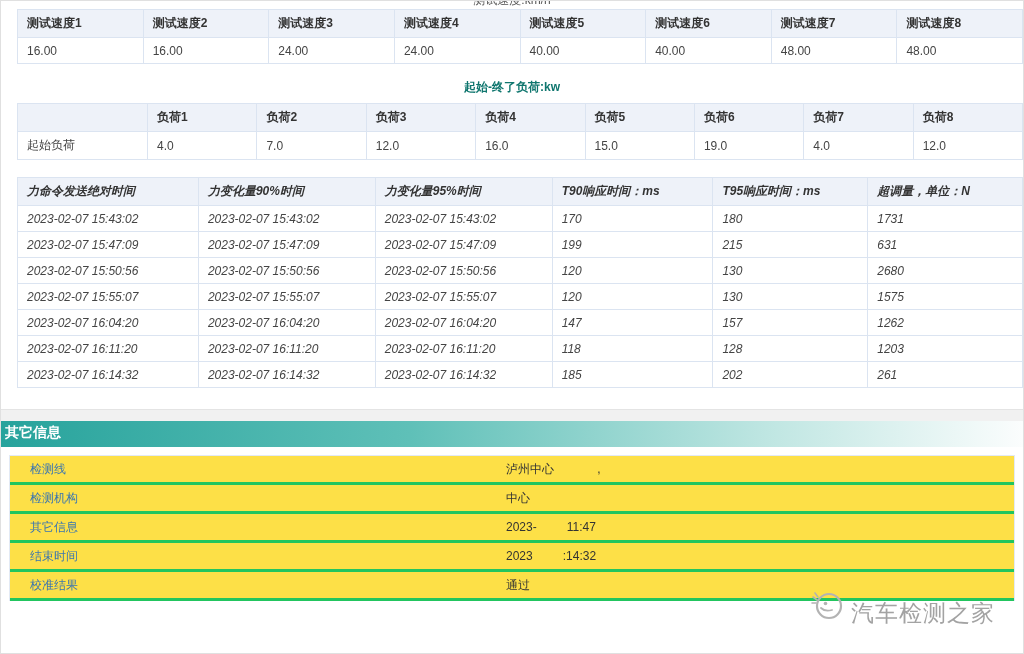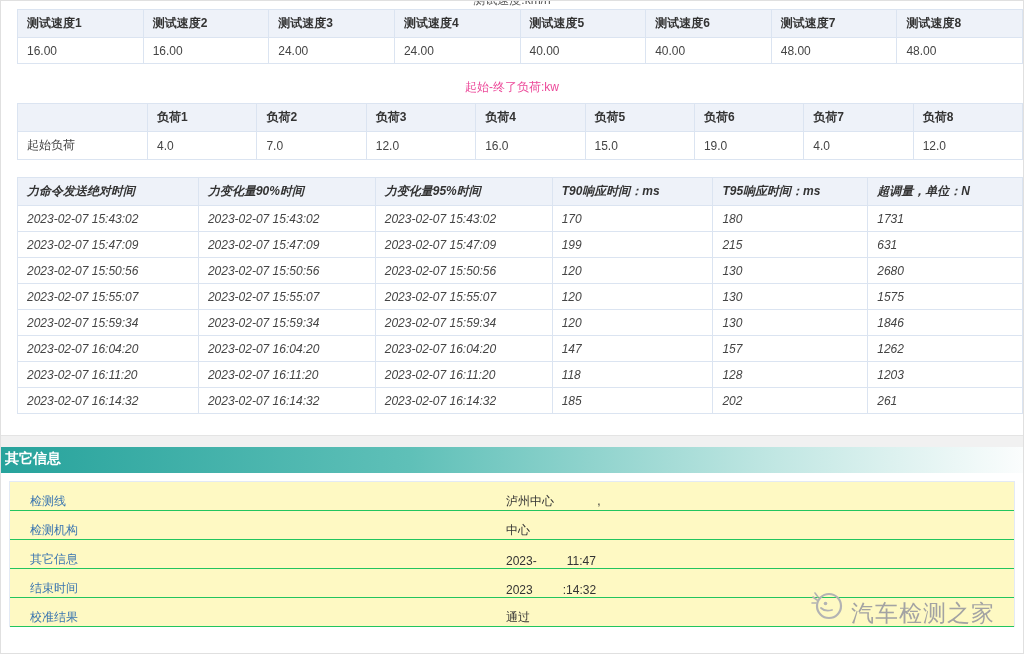--- a/index.html
+++ b/index.html
@@ -41,22 +41,23 @@
   table.grid th {
     background: #eef2f9;
     font-weight: bold;
     color: #333;
   }
   table.grid td { background: #ffffff; color: #444; }
 
   .mid-title {
     text-align: center;
     font-size: 12px;
-    color: #ec4899;
+    color: #0f766e;
     margin: 15px 0 7px 0;
+    font-weight: bold;
   }
 
   .t3-wrap { margin-top: 17px; font-style: italic; }
 
   .section-separator {
     margin-top: 21px;
     height: 12px;
     background: #f1f1f1;
     border-top: 1px solid #e4e4e4;
   }
@@ -72,24 +73,24 @@
   }
 
   .info-list {
     margin: 8px 8px 0 8px;
     border: 1px solid #e3eaf5;
     border-bottom: none;
     font-size: 12px;
   }
   .info-row {
     display: flex;
-    align-items: flex-end;
+    align-items: center;
     height: 29px;
-    border-bottom: 1px solid #22c55e;
-    background: #fef9c3;
+    border-bottom: 3px solid #22c55e;
+    background: #fde047;
   }
   .info-label { width: 496px; padding-left: 20px; color: #3a75b0; }
   .info-value { white-space: pre; color: #333; }
 
   .watermark {
     position: absolute;
     right: 28px;
     bottom: 24px;
     display: flex;
     align-items: center;
@@ -221,28 +222,20 @@
       </tr>
       <tr>
         <td>2023-02-07 15:55:07</td>
         <td>2023-02-07 15:55:07</td>
         <td>2023-02-07 15:55:07</td>
         <td>120</td>
         <td>130</td>
         <td>1575</td>
       </tr>
       <tr>
-        <td>2023-02-07 15:59:34</td>
-        <td>2023-02-07 15:59:34</td>
-        <td>2023-02-07 15:59:34</td>
-        <td>120</td>
-        <td>130</td>
-        <td>1846</td>
-      </tr>
-      <tr>
         <td>2023-02-07 16:04:20</td>
         <td>2023-02-07 16:04:20</td>
         <td>2023-02-07 16:04:20</td>
         <td>147</td>
         <td>157</td>
         <td>1262</td>
       </tr>
       <tr>
         <td>2023-02-07 16:11:20</td>
         <td>2023-02-07 16:11:20</td>

